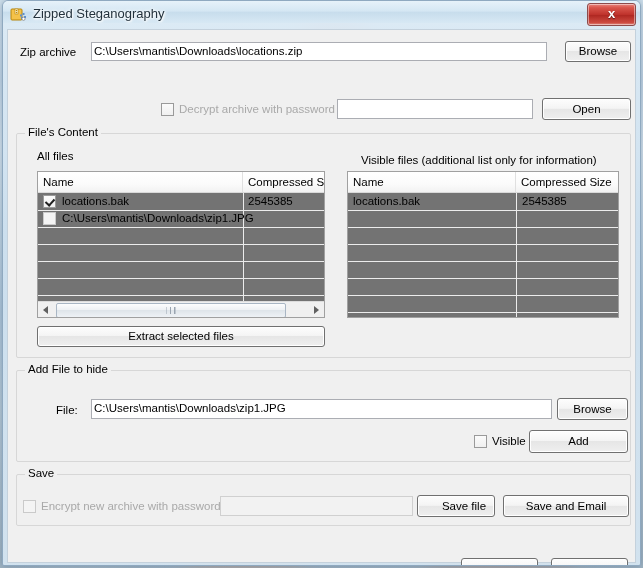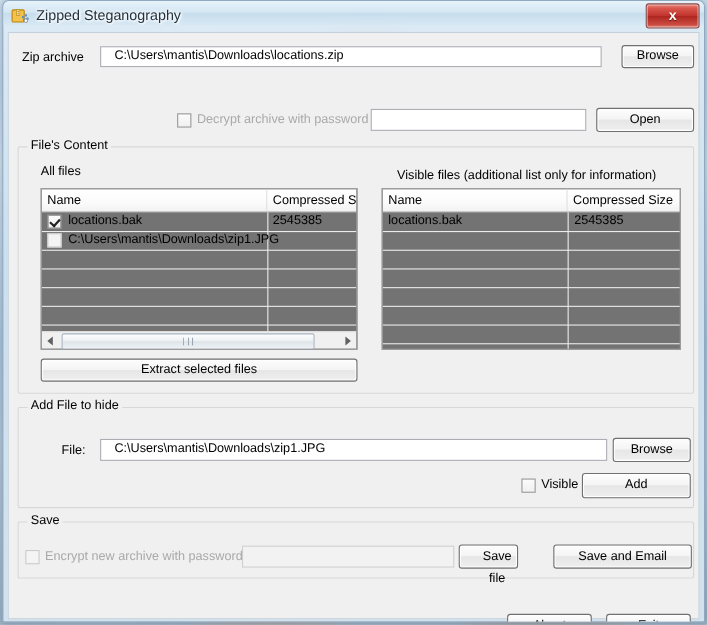--- a/index.html
+++ b/index.html
@@ -108,21 +108,21 @@
   .lbl.dis { color: #a9a9a9; }
 
   .txt {
     position: absolute;
     box-sizing: border-box;
     background: #fff;
     border: 1px solid #abadb3;
     font-family: "Liberation Sans", sans-serif;
     font-size: 11.5px;
     color: #000;
-    padding: 0 12px;
+    padding: 0 2px;
     line-height: 17px;
     white-space: nowrap;
     overflow: hidden;
   }
   .txt.dis { background: #f2f2f2; border-color: #d0d0d0; color: #a0a0a0; }
 
   .btn {
     position: absolute;
     box-sizing: border-box;
     border: 1px solid #707070;
@@ -411,21 +411,21 @@
 
     <div class="group" style="left:8px; top:444px; width:615px; height:52px;">
       <div class="caption">Save</div>
     </div>
 
     <div class="cb dis" style="left:15px; top:470px;"></div>
     <div class="lbl dis" style="left:33px; top:470px;">Encrypt new archive with password:</div>
 
     <div class="txt dis" style="left:212px; top:466px; width:193px; height:20px;" title=""></div>
 
-    <div class="btn" style="left:409px; top:465px; width:54px; height:22px; line-height:20px;padding-left:16px;">
+    <div class="btn" style="left:409px; top:465px; width:78px; height:22px; line-height:20px;padding-left:16px;">
       <span>Save file</span>
     </div>
 
     <div class="btn" style="left:495px; top:465px; width:126px; height:22px; line-height:20px;">
       <span>Save and Email</span>
     </div>
 
     <div class="btn" style="left:453px; top:528px; width:77px; height:22px; line-height:20px;">
       <span>About</span>
     </div>

